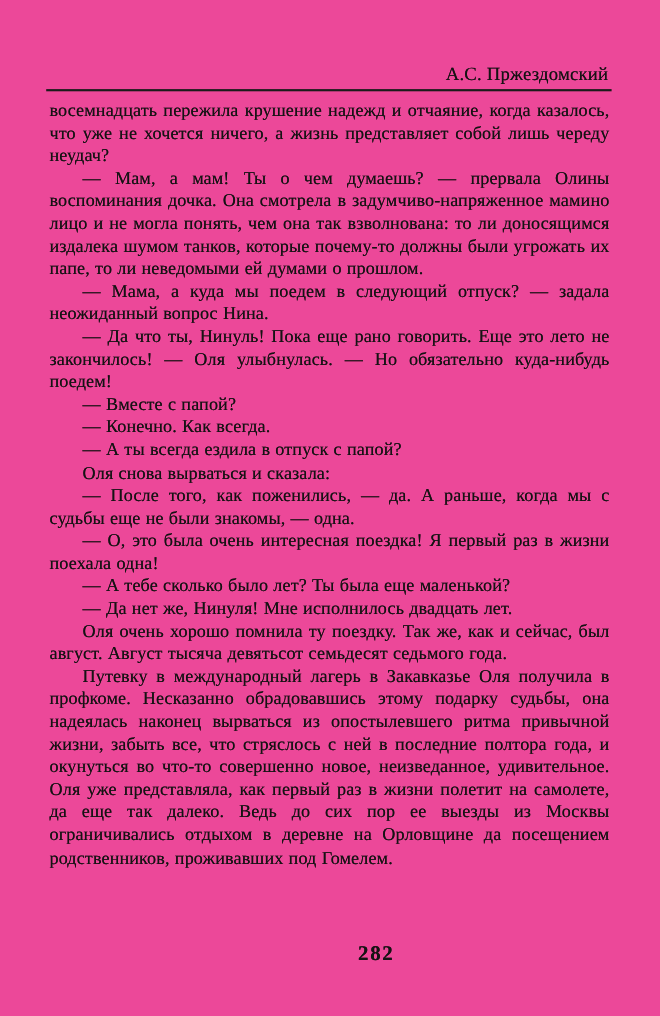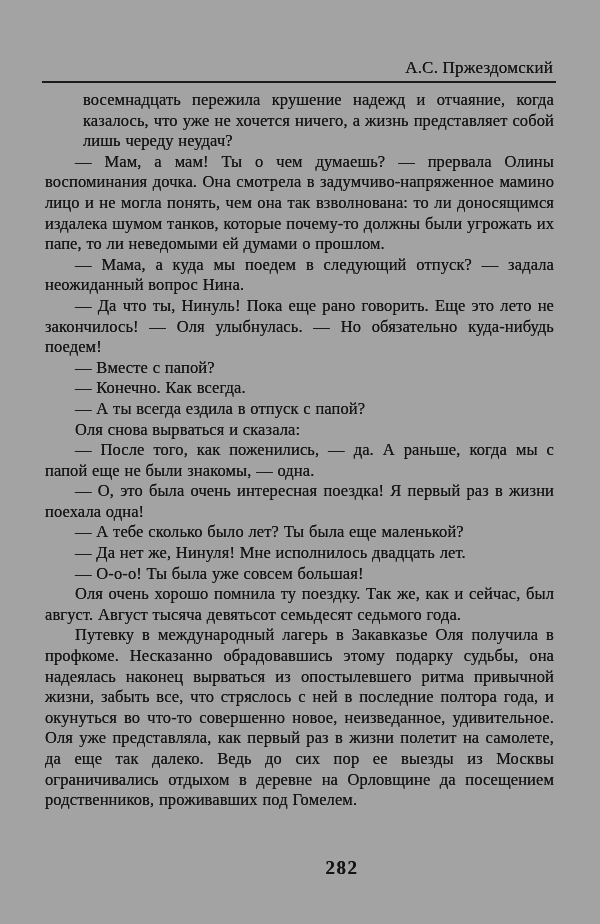--- a/index.html
+++ b/index.html
@@ -5,21 +5,21 @@
   html, body {
     margin: 0;
     padding: 0;
     background: #e8e8e8;
   }
   .sheet {
     position: relative;
     width: 600px;
     height: 924px;
     margin: 0 auto;
-    background: #a3a3a3;
+    background: #ec4899;
     color: #141414;
     font-family: "Liberation Serif", "DejaVu Serif", serif;
     overflow: hidden;
   }
   .running-header {
     position: absolute;
     top: 58px;
     left: 44px;
     right: 47px;
     text-align: right;
@@ -48,21 +48,20 @@
     word-spacing: 0.5px;
     text-shadow: 0 0 0.4px rgba(0,0,0,0.75);
   }
   .text-block p {
     margin: 0;
     padding: 0;
     text-indent: 30px;
   }
   .text-block p.no-indent {
     text-indent: 0;
-    margin-left: 38px;
   }
   .text-block p.gap-before {
   }
   .page-number {
     position: absolute;
     top: 857px;
     left: 0;
     width: 100%;
     text-align: center;
     font-size: 19px;
@@ -80,22 +79,21 @@
   <div class="header-rule"></div>
   <div class="text-block" id="text-block">
       <p class="no-indent">восемнадцать пережила крушение надежд и отчаяние, когда казалось, что уже не хочется ничего, а жизнь представляет собой лишь череду неудач?</p>
       <p class="gap-before">— Мам, а мам! Ты о чем думаешь? — прервала Олины воспоминания дочка. Она смотрела в задумчиво-напряженное мамино лицо и не могла понять, чем она так взволнована: то ли доносящимся издалека шумом танков, которые почему-то должны были угрожать их папе, то ли неведомыми ей думами о прошлом.</p>
       <p>— Мама, а куда мы поедем в следующий отпуск? — задала неожиданный вопрос Нина.</p>
       <p>— Да что ты, Нинуль! Пока еще рано говорить. Еще это лето не закончилось! — Оля улыбнулась. — Но обязательно куда-нибудь поедем!</p>
       <p>— Вместе с папой?</p>
       <p>— Конечно. Как всегда.</p>
       <p>— А ты всегда ездила в отпуск с папой?</p>
       <p>Оля снова вырваться и сказала:</p>
-      <p>— После того, как поженились, — да. А раньше, когда мы с папой еще не были знакомы, — одна.</p>
+      <p>— После того, как поженились, — да. А раньше, когда мы с судьбы еще не были знакомы, — одна.</p>
       <p>— О, это была очень интересная поездка! Я первый раз в жизни поехала одна!</p>
       <p>— А тебе сколько было лет? Ты была еще маленькой?</p>
       <p>— Да нет же, Нинуля! Мне исполнилось двадцать лет.</p>
-      <p>— О-о-о! Ты была уже совсем большая!</p>
       <p>Оля очень хорошо помнила ту поездку. Так же, как и сейчас, был август. Август тысяча девятьсот семьдесят седьмого года.</p>
       <p>Путевку в международный лагерь в Закавказье Оля получила в профкоме. Несказанно обрадовавшись этому подарку судьбы, она надеялась наконец вырваться из опостылевшего ритма привычной жизни, забыть все, что стряслось с ней в последние полтора года, и окунуться во что-то совершенно новое, неизведанное, удивительное. Оля уже представляла, как первый раз в жизни полетит на самолете, да еще так далеко. Ведь до сих пор ее выезды из Москвы ограничивались отдыхом в деревне на Орловщине да посещением родственников, проживавших под Гомелем.</p>
     </div>
   <div class="page-number">282</div>
 </div>
 
 </body></html>

